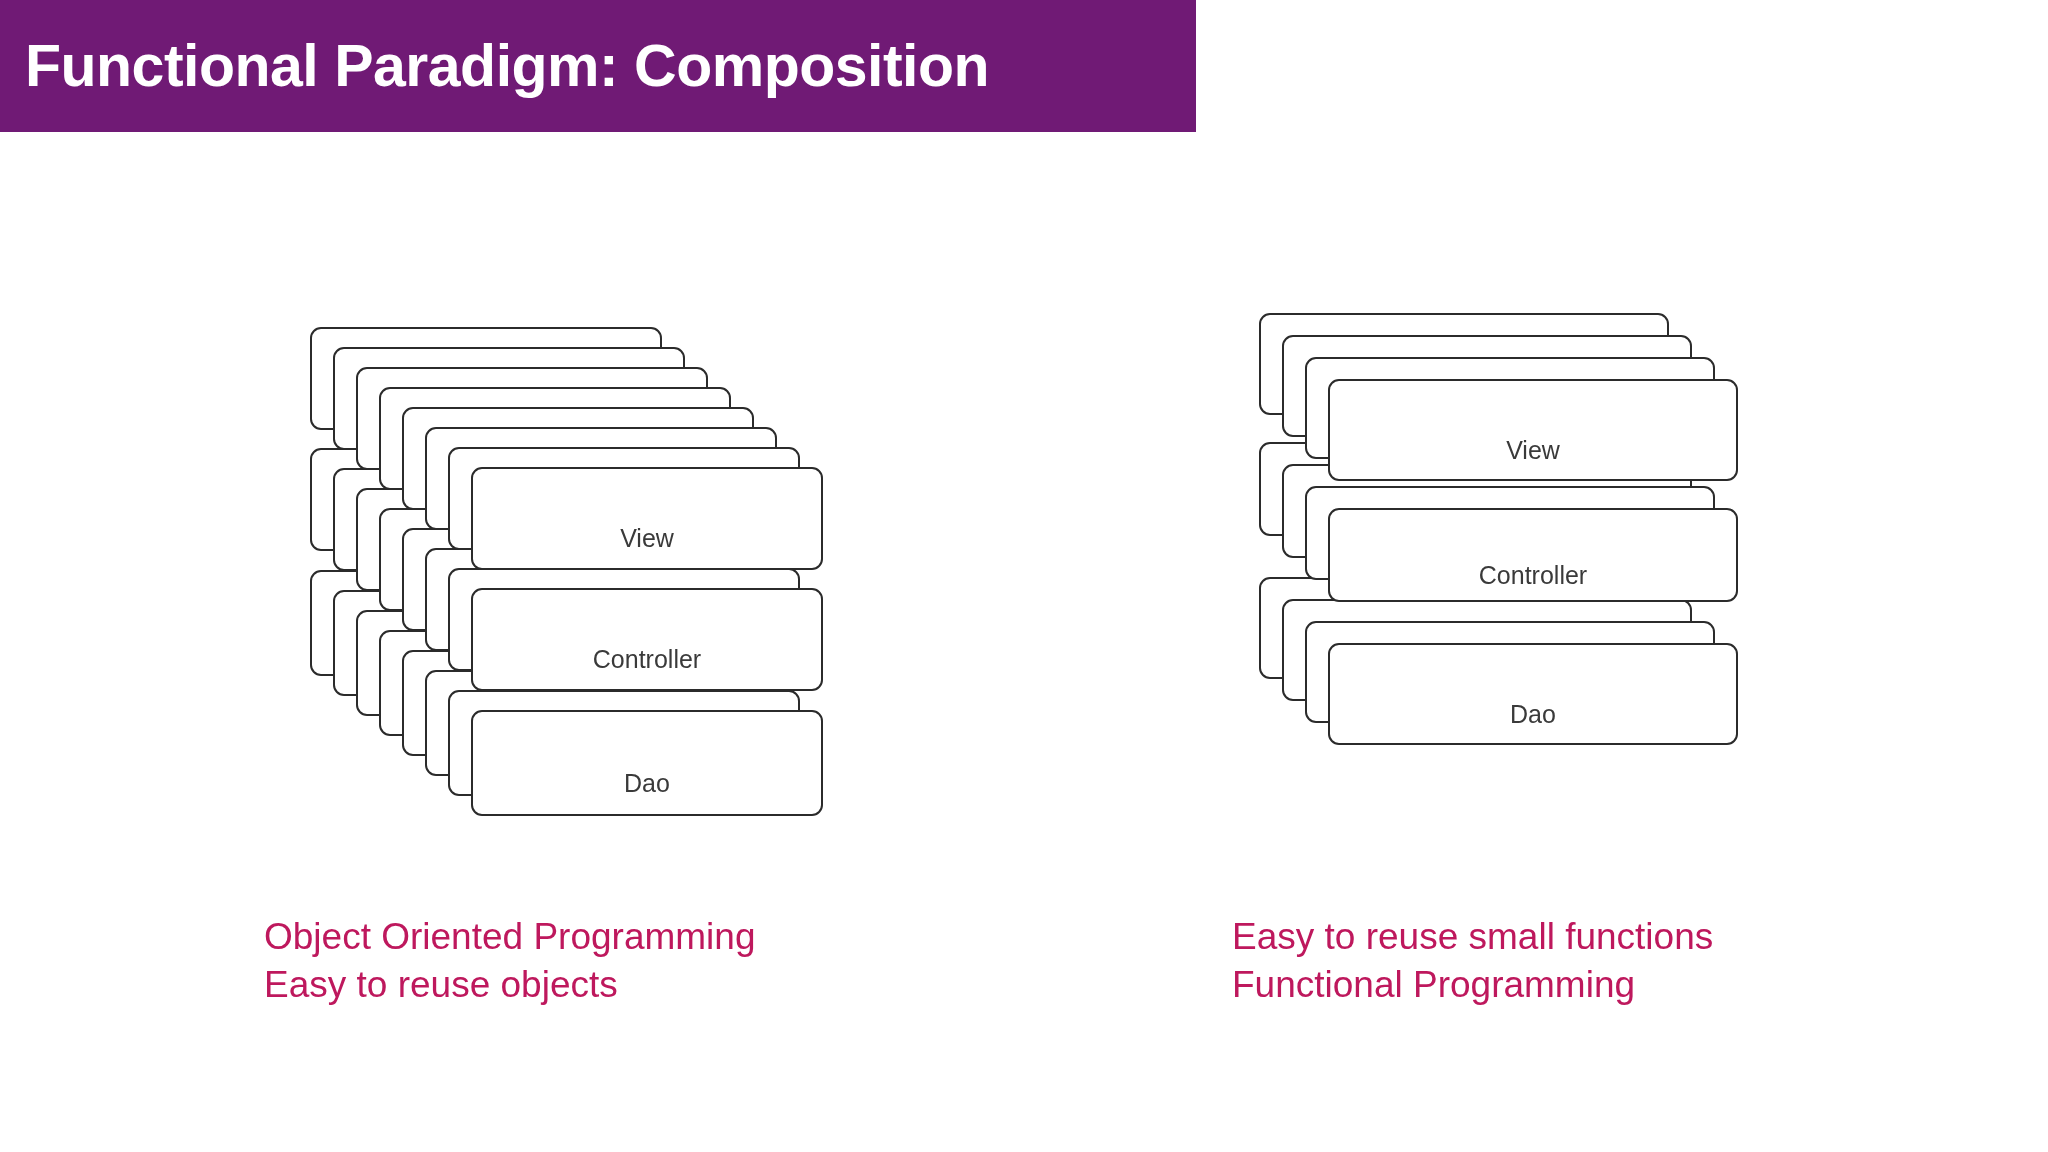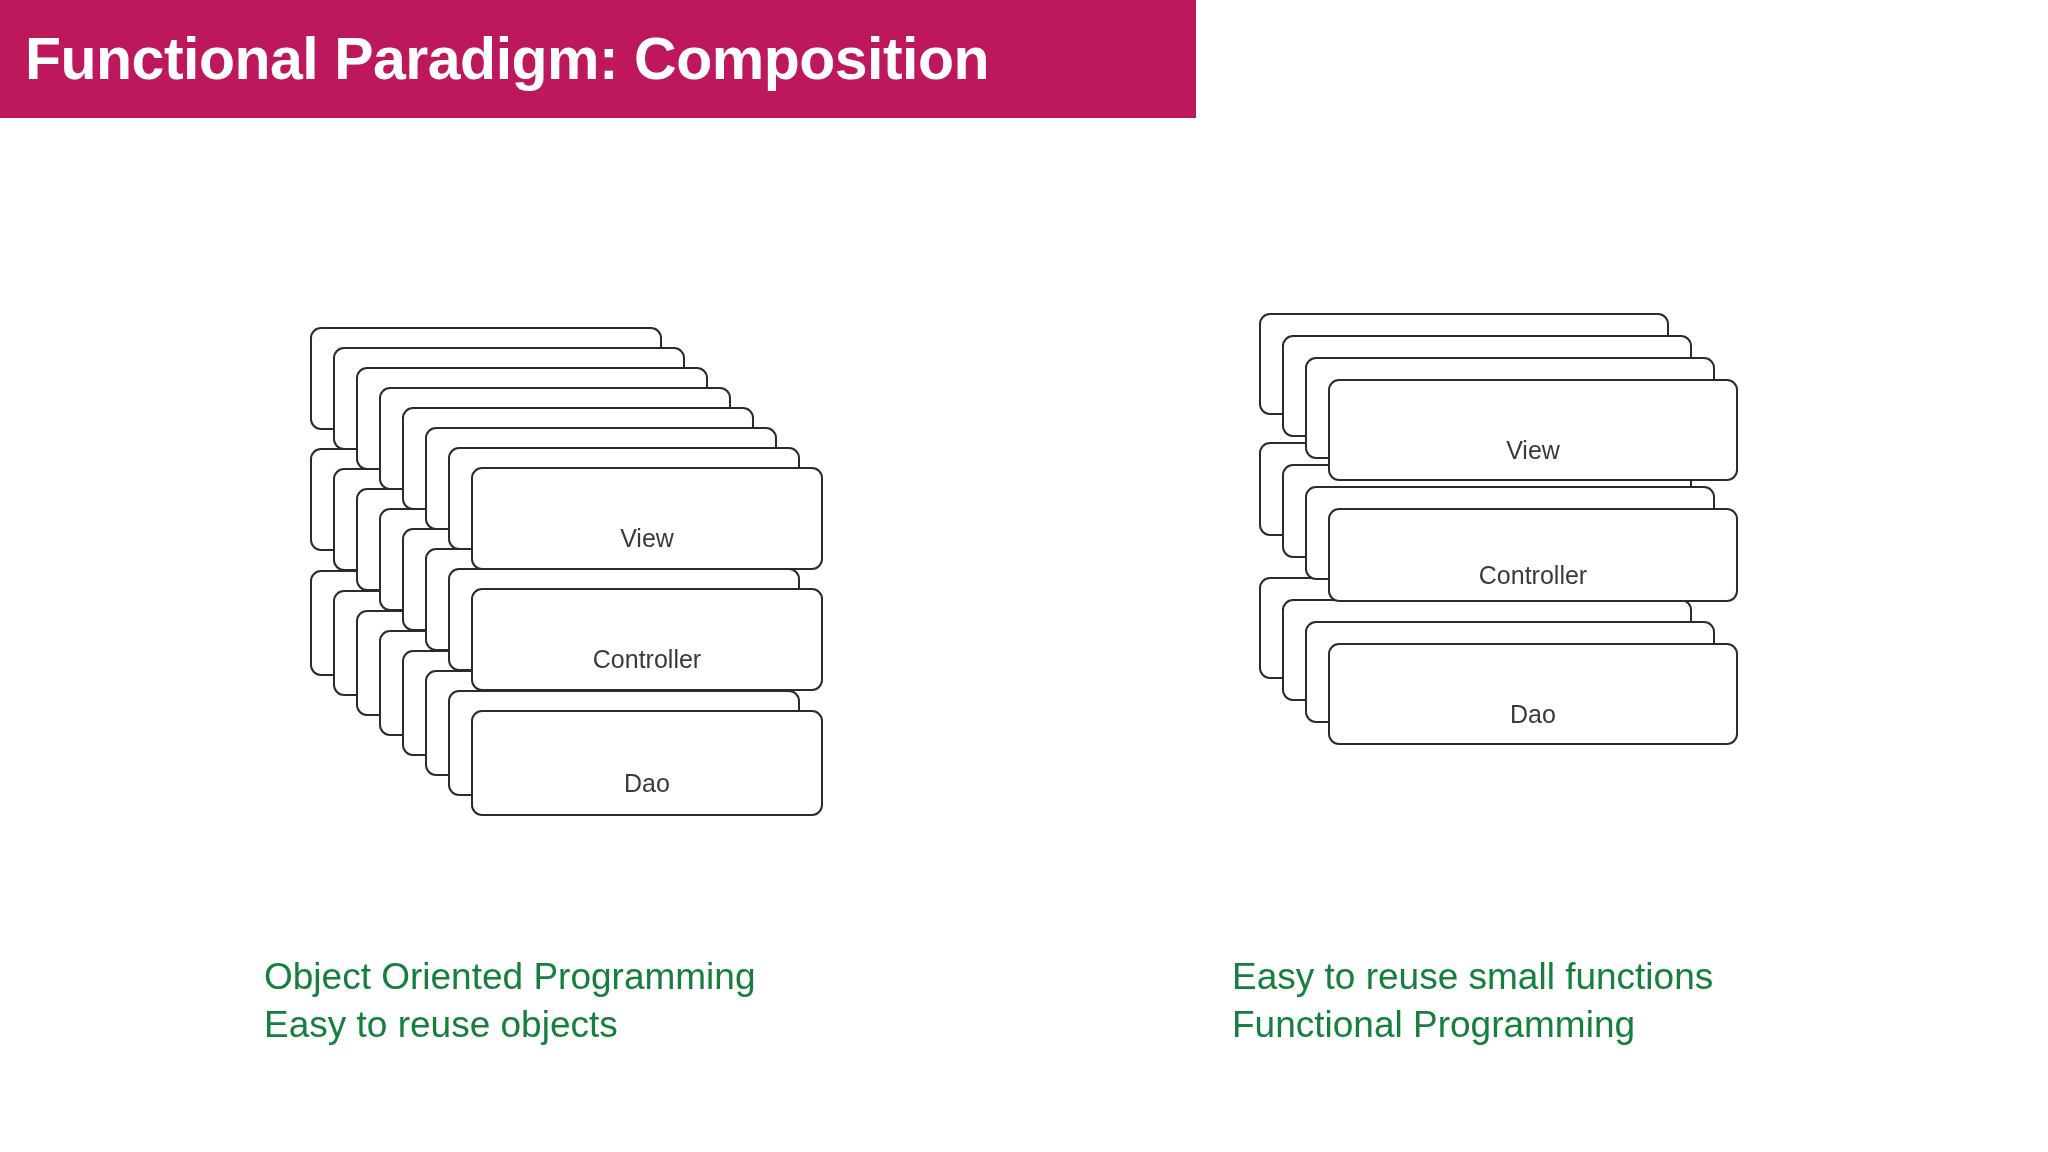--- a/index.html
+++ b/index.html
@@ -15,22 +15,22 @@
     font-family: "Liberation Sans", sans-serif;
     -webkit-font-smoothing: antialiased;
   }
 
   
   #title-bar {
     position: absolute;
     left: 0;
     top: 0;
     width: 1196px;
-    height: 118px;
-    background: #be185d;
+    height: 132px;
+    background: #701a75;
     display: flex;
     align-items: center;
   }
   #title-text {
     color: #ffffff;
     font-size: 59px;
     font-weight: bold;
     letter-spacing: -0.5px;
     padding-left: 25px;
     line-height: 1;
@@ -85,25 +85,24 @@
     height: 450px;
   }
   #stack-fp .card-box { width: 410px; }
   #stack-fp .box-view       { top: 0px;   height: 102px; }
   #stack-fp .box-controller { top: 129px; height: 94px;  }
   #stack-fp .box-dao        { top: 264px; height: 102px; }
 
   
   .caption {
     position: absolute;
-    color: #15803d;
+    color: #be185d;
     font-size: 37px;
     line-height: 48px;
     white-space: nowrap;
-    margin-top: 40px;
   }
   #caption-oop { left: 264px;  top: 913px; }
   #caption-fp  { left: 1232px; top: 913px; }
   .caption-line { display: block; }
 </style>
 </head>
 <body>
 
 <div id="title-bar">
   <span id="title-text">Functional Paradigm: Composition</span>

